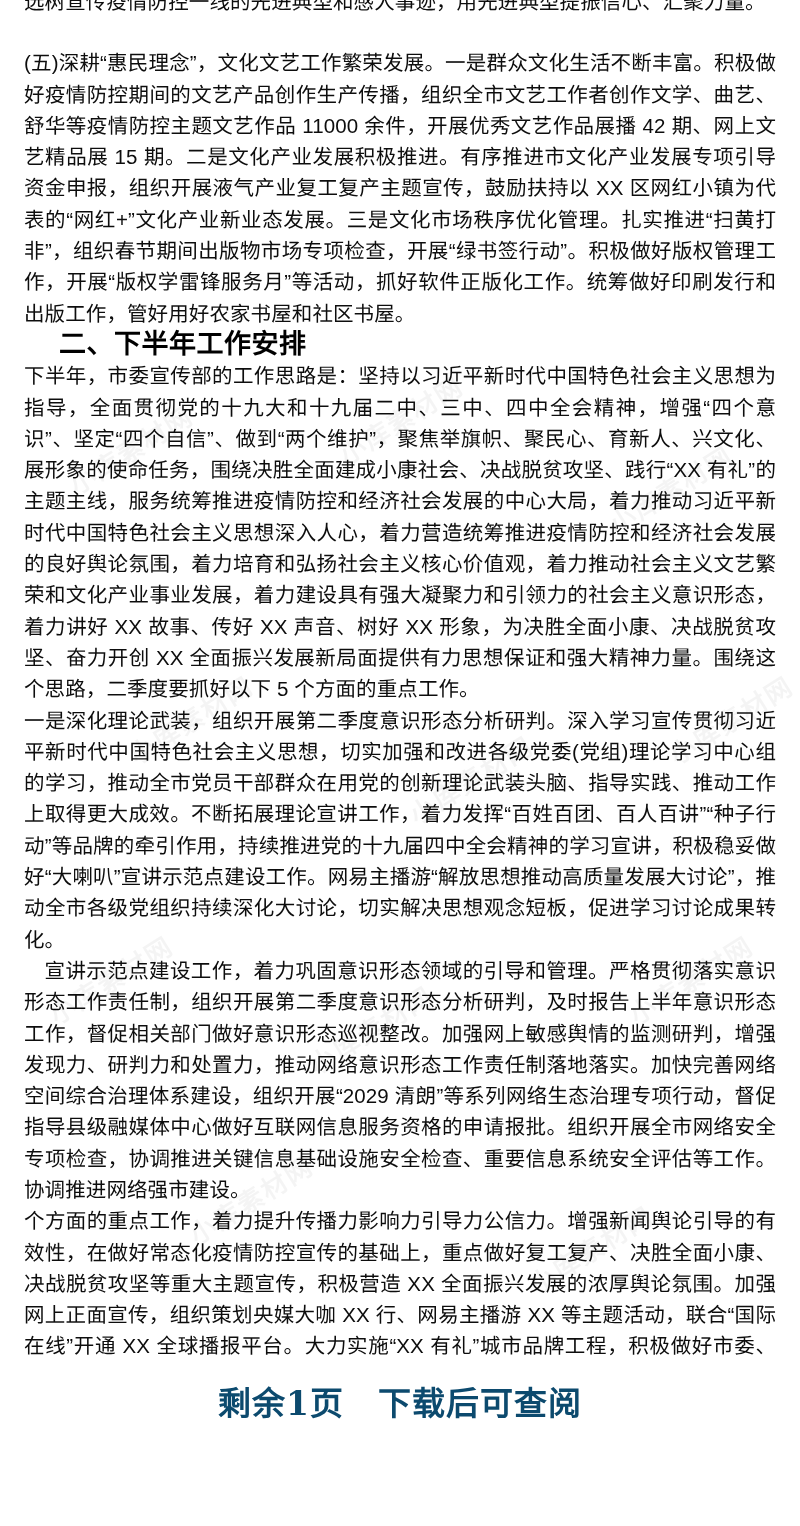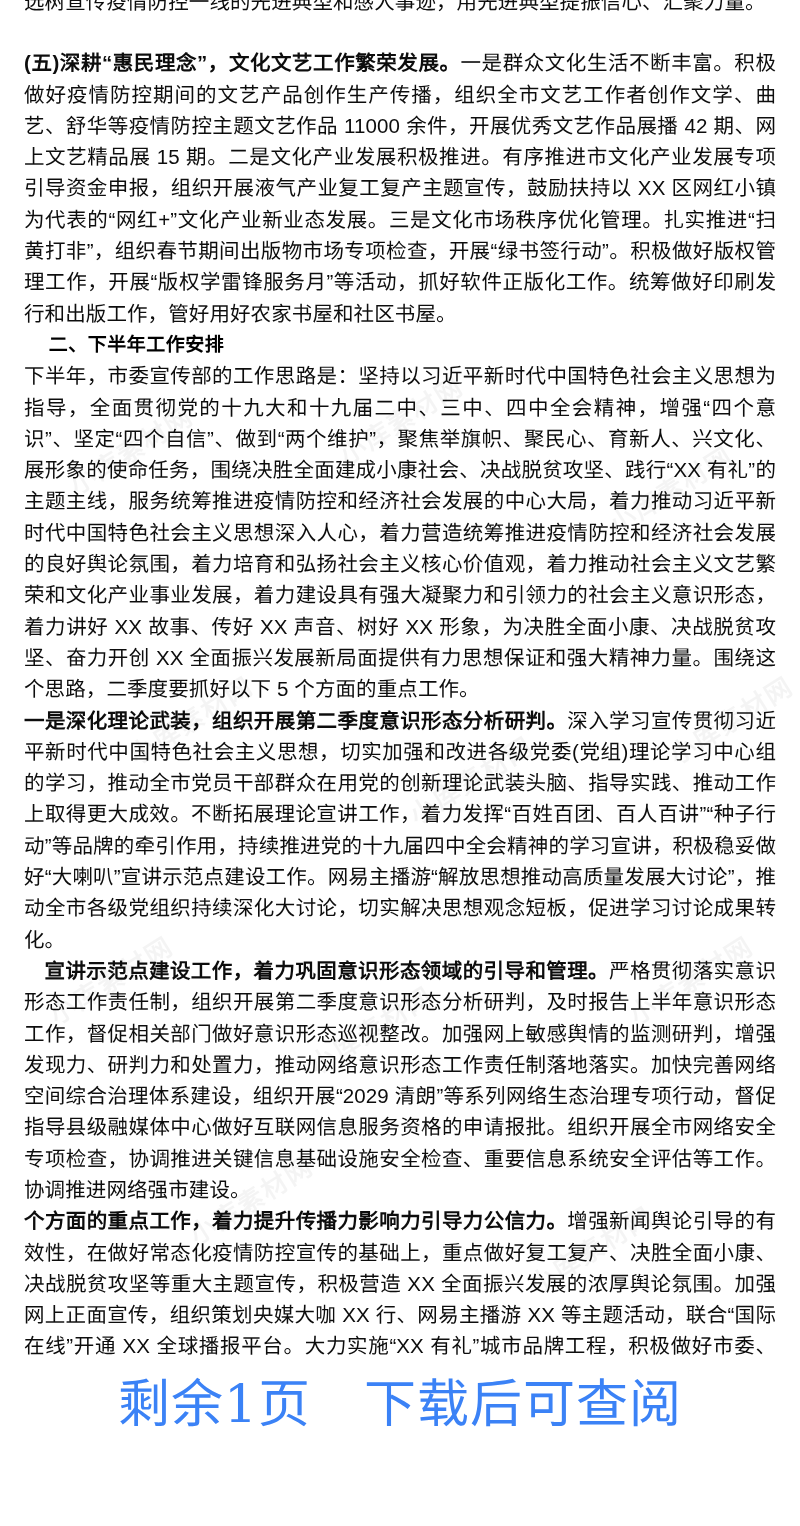--- a/index.html
+++ b/index.html
@@ -64,25 +64,25 @@
     font-size: 20.5px;
     line-height: 31.3px;
     text-align: justify;
     text-justify: inter-ideograph;
     letter-spacing: 0.1px;
     word-break: break-all;
     color: #0d0d0d;
   }
   p.para.indent-1 { text-indent: 1em; }
 
-  .b { font-weight: 700; margin-top: 28px; }
+  .b { font-weight: 400; margin-top: 28px; }
 
   h2.section-heading {
     margin: 0;
-    font-size: 19px;
+    font-size: 27px;
     line-height: 31.3px;
     font-weight: 700;
     text-indent: 1.3em;
     letter-spacing: 0.5px;
   }
 
   .spacer-lg { height: 30px; }
 
   
   .clip-bottom {
@@ -100,24 +100,24 @@
     position: absolute;
     left: 0;
     top: 1380px;
     width: 800px;
     text-align: center;
     z-index: 6;
   }
   .paywall-text {
     display: inline-block;
     font-family: "DejaVu Serif", "Liberation Serif", serif;
-    font-weight: 400;
-    font-size: 52px;
+    font-weight: 700;
+    font-size: 33px;
     line-height: 48px;
-    color: #3b82f6;
+    color: #0c4a6e;
     letter-spacing: 1px;
     white-space: pre;
   }
 </style>
 </head>
 <body>
 
 <div class="page-sheet">
 
   <div class="watermark-layer">

